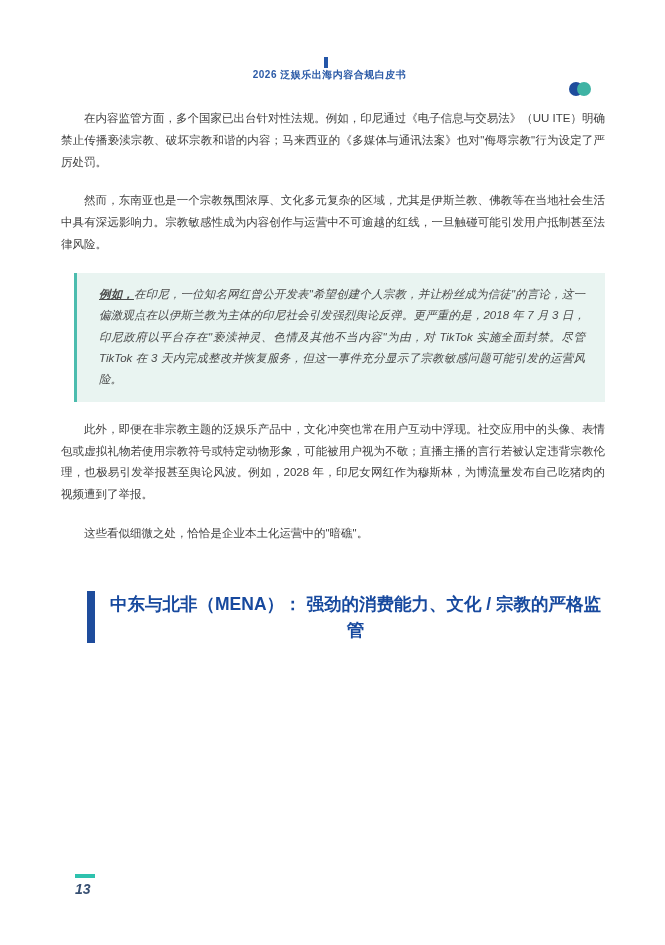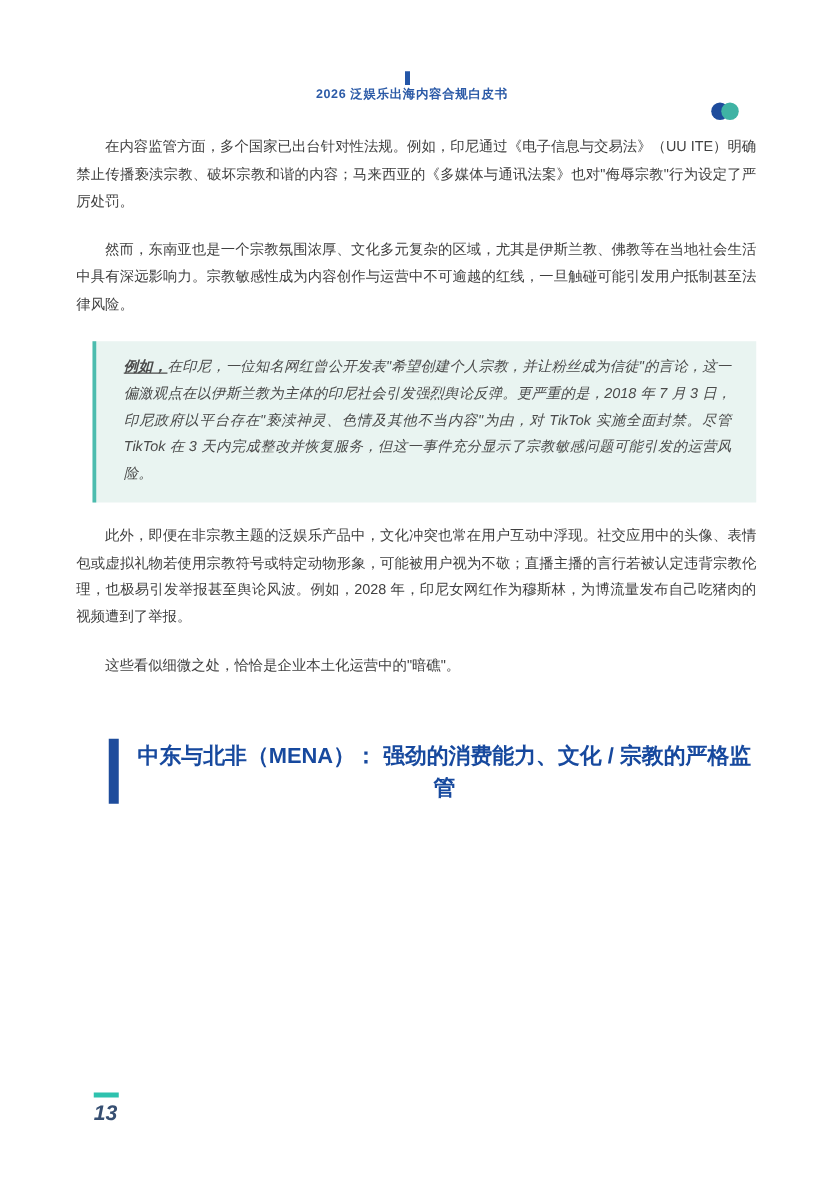--- a/index.html
+++ b/index.html
@@ -48,21 +48,21 @@
     border-left:8px solid #1E4C9C;
     padding-left:11px;
     font-size:17.5px; line-height:26px;
     font-weight:bold; color:#17499E;
     text-align:center;
   }
 
   
   .page-footer { position:absolute; left:75px; top:874px; }
   .footer-bar { display:block; width:20px; height:4px; background:#2EC2AE; }
-  .page-number { margin-top:3px; font-size:17px; font-weight:bold; color:#374F72; font-style:italic; }
+  .page-number { margin-top:3px; font-size:14px; font-weight:bold; color:#374F72; font-style:italic; }
 </style>
 </head>
 <body>
 
 <div class="page">
 
   <header class="page-header">
     <span class="header-bar"></span>
     <span class="header-title">2026 泛娱乐出海内容合规白皮书</span>
     <span class="logo">

